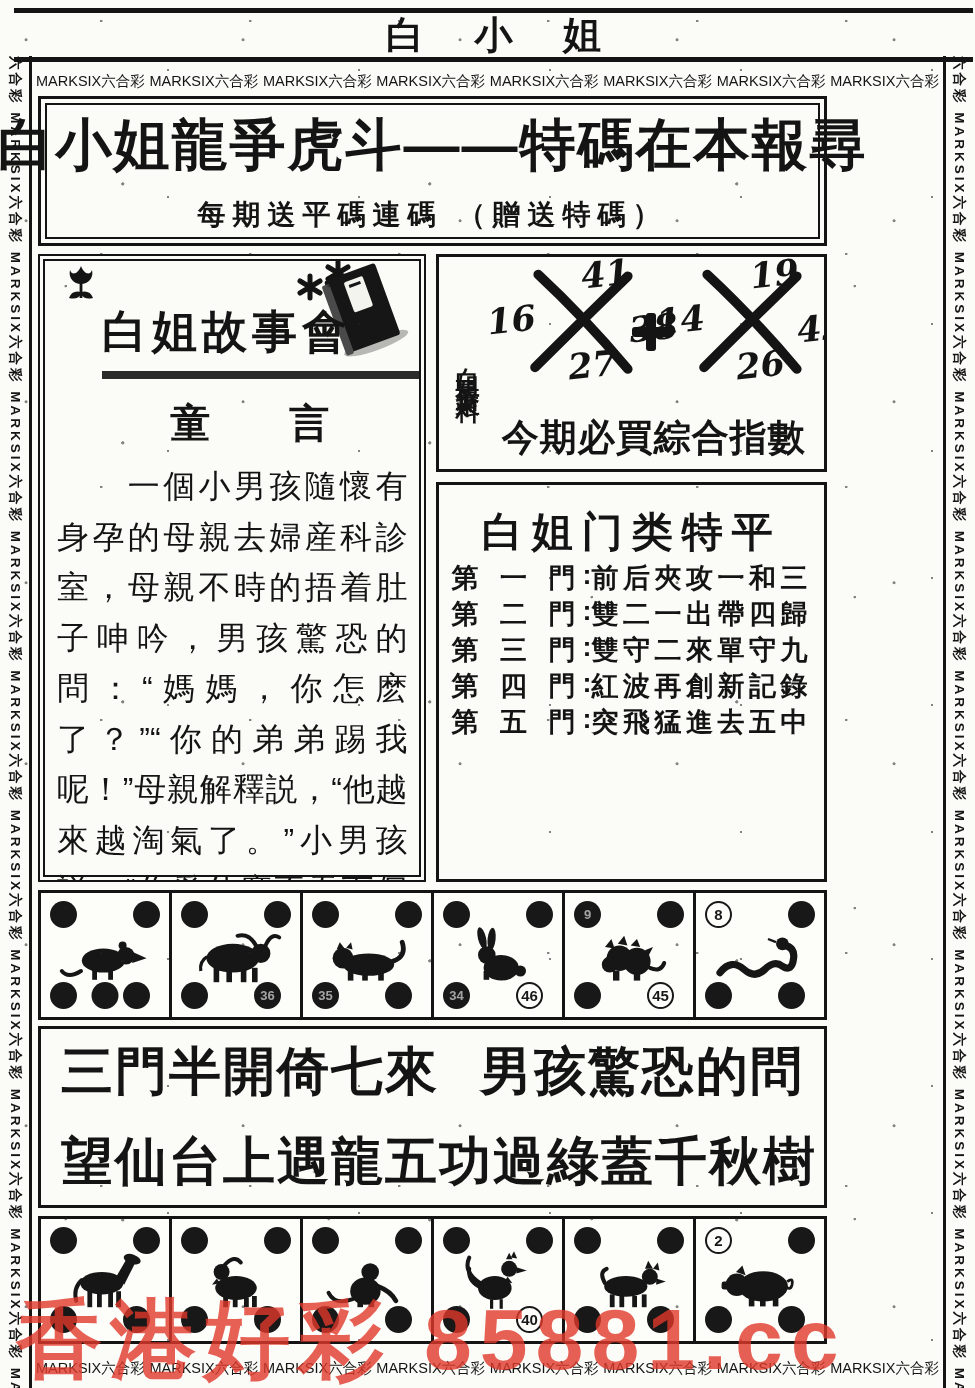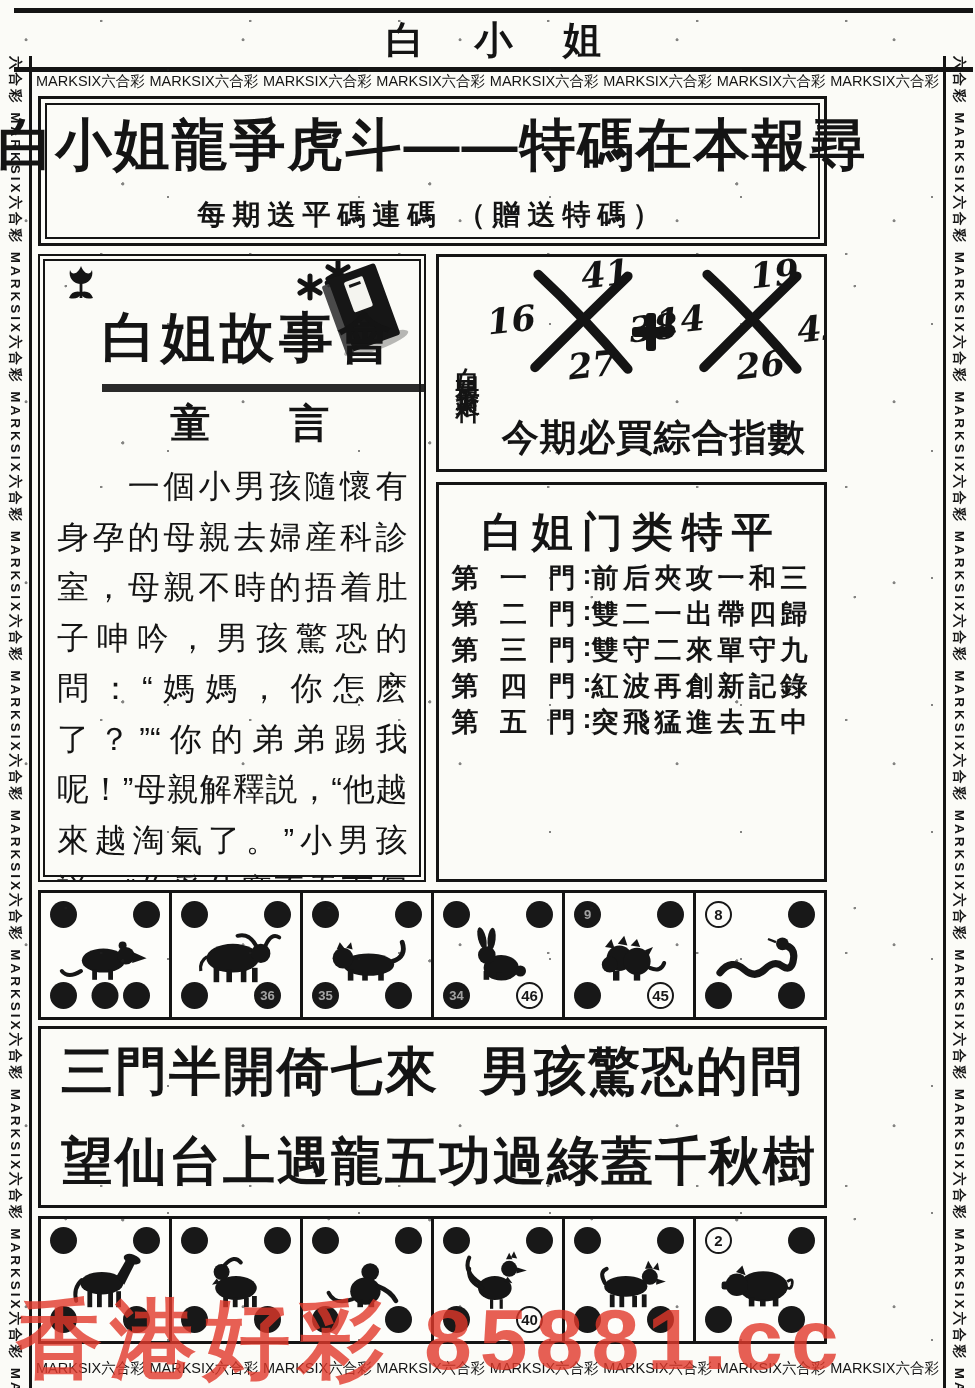--- a/index.html
+++ b/index.html
@@ -14,21 +14,21 @@
     background-image:
       radial-gradient(circle at 12% 22%, #222 1.2px, transparent 1.8px),
       radial-gradient(circle at 68% 9%, #222 1px, transparent 1.5px),
       radial-gradient(circle at 40% 71%, #222 1.3px, transparent 1.9px),
       radial-gradient(circle at 88% 55%, #222 .9px, transparent 1.4px),
       radial-gradient(circle at 25% 92%, #222 1px, transparent 1.6px);
     background-size:217px 181px, 149px 233px, 307px 259px, 191px 127px, 263px 311px;
   }
   
   .titleband{
-    position:absolute; top:8px; left:14px; right:2px; height:64px;
+    position:absolute; top:8px; left:14px; right:2px; height:54px;
     border-top:5px solid #141414; border-bottom:5px solid #141414;
     display:flex; align-items:center; justify-content:center;
     font-size:38px; font-weight:700; letter-spacing:20px; text-indent:20px;
   }
   
   .mxstrip{
     position:absolute; left:36px; right:36px; height:26px;
     display:flex; justify-content:space-between; align-items:center;
     font-size:14.5px; font-weight:400; white-space:nowrap; overflow:hidden;
   }
@@ -53,21 +53,21 @@
   .subline{ font-size:28px; font-weight:900; letter-spacing:7px; margin-top:12px; }
   .columns{ margin-top:8px; display:flex; gap:10px; height:628px; }
   
   .story-box{ position:relative; width:512px; border:2px solid #141414; overflow:hidden; }
   .story-box::after{ content:""; position:absolute; inset:3px; border:2px solid #141414; pointer-events:none; }
   .story-head{ position:relative; height:118px; }
   .tulip{ position:absolute; left:26px; top:8px; }
   .flowers{ position:absolute; left:246px; top:2px; }
   .book{ position:absolute; right:10px; top:6px; }
   .panel-title{
-    position:absolute; left:62px; top:46px; font-size:54px; font-weight:900;
+    position:absolute; left:62px; top:46px; font-size:45px; font-weight:900;
     letter-spacing:5px; border-bottom:8px solid #2a2a2a; padding:0 68px 9px 0;
     white-space:nowrap;
   }
   .story-title{ text-align:center; font-size:40px; font-weight:900; letter-spacing:34px; text-indent:34px; margin:22px 0 10px;padding-left:35px; }
   .story-body{ padding:0 17px; font-size:32px; line-height:1.58; text-align:justify; font-weight:500; }
   
   .right-col{ flex:1; display:flex; flex-direction:column; gap:10px; }
   .zuliao-box{ border:3px solid #141414; height:218px; display:flex; overflow:hidden; }
   .vert-title{
     width:44px; padding-top:8px; writing-mode:vertical-rl; text-orientation:upright;

